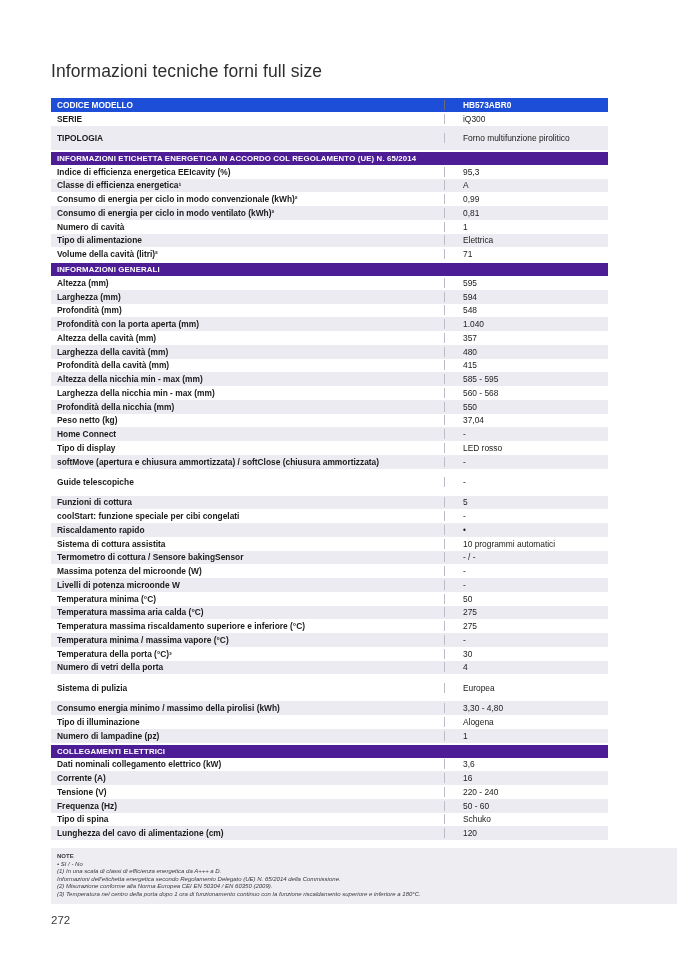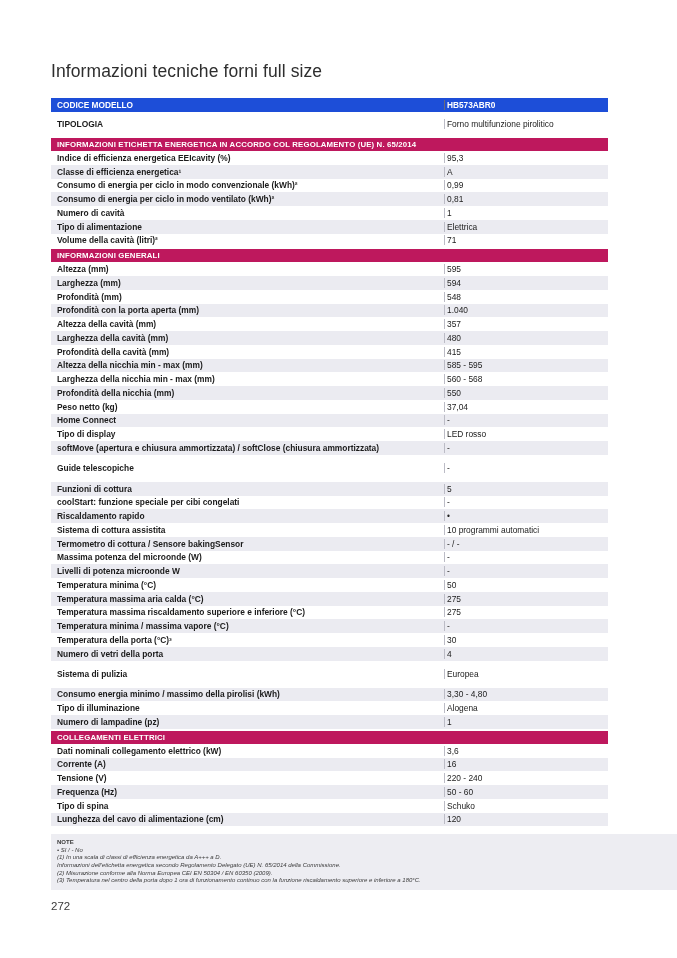--- a/index.html
+++ b/index.html
@@ -33,24 +33,24 @@
     color:#ffffff;
     min-height:14px;
     align-items:center;
     font-size:8.3px;
     font-weight:bold;
   }
   .table-header .cell.label{padding-left:6px;}
   .table-header .cell.value{border-left:1px solid #6a6a7a;}
   .cell{box-sizing:border-box;}
   .cell.label{width:393px;padding-left:6px;padding-right:8px;}
-  .cell.value{width:164px;padding-left:2px;border-left:1px solid #bcbcc6;}
+  .cell.value{width:164px;padding-left:18px;border-left:1px solid #bcbcc6;}
   .section-header{
     margin-top:2px;
-    background:#be185d;
+    background:#4c1d95;
     color:#ffffff;
     font-size:7.8px;
     font-weight:bold;
     line-height:13px;
     min-height:13px;
     padding-left:6px;
     letter-spacing:0.15px;
   }
   .rows .row{
     display:flex;
@@ -99,20 +99,24 @@
   <h1 class="page-title">Informazioni tecniche forni full size</h1>
 
   <div class="spec-table">
     <div class="table-header">
       <div class="cell label">CODICE MODELLO</div>
       <div class="cell value">HB573ABR0</div>
     </div>
     <div>
         <div class="section">
           <div class="rows">
+            <div class="row">
+              <div class="cell label">SERIE</div>
+              <div class="cell value">iQ300</div>
+            </div>
             <div class="row tall row-tipologia">
               <div class="cell label">TIPOLOGIA</div>
               <div class="cell value">Forno multifunzione pirolitico</div>
             </div>
           </div>
         </div>
         <div class="section">
           <div class="section-header">INFORMAZIONI ETICHETTA ENERGETICA IN ACCORDO COL REGOLAMENTO (UE) N. 65/2014</div>
           <div class="rows">
             <div class="row">

